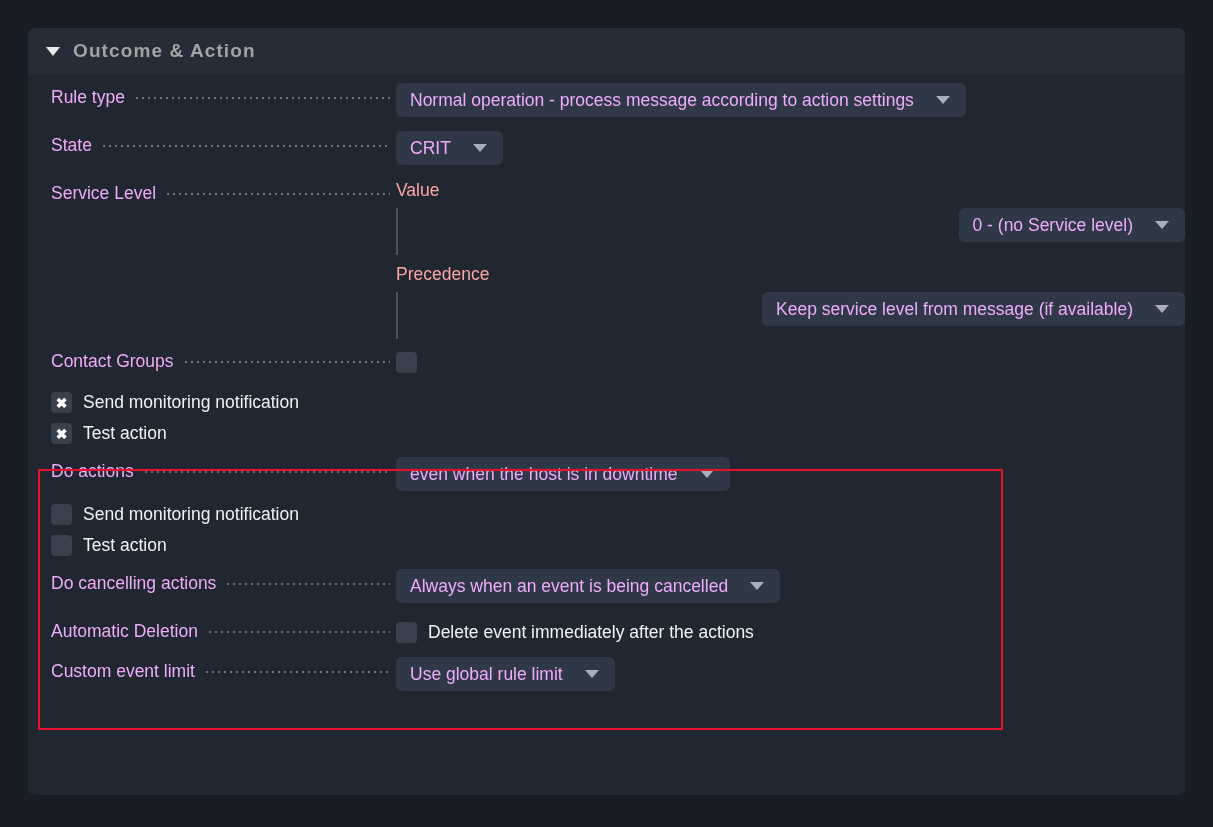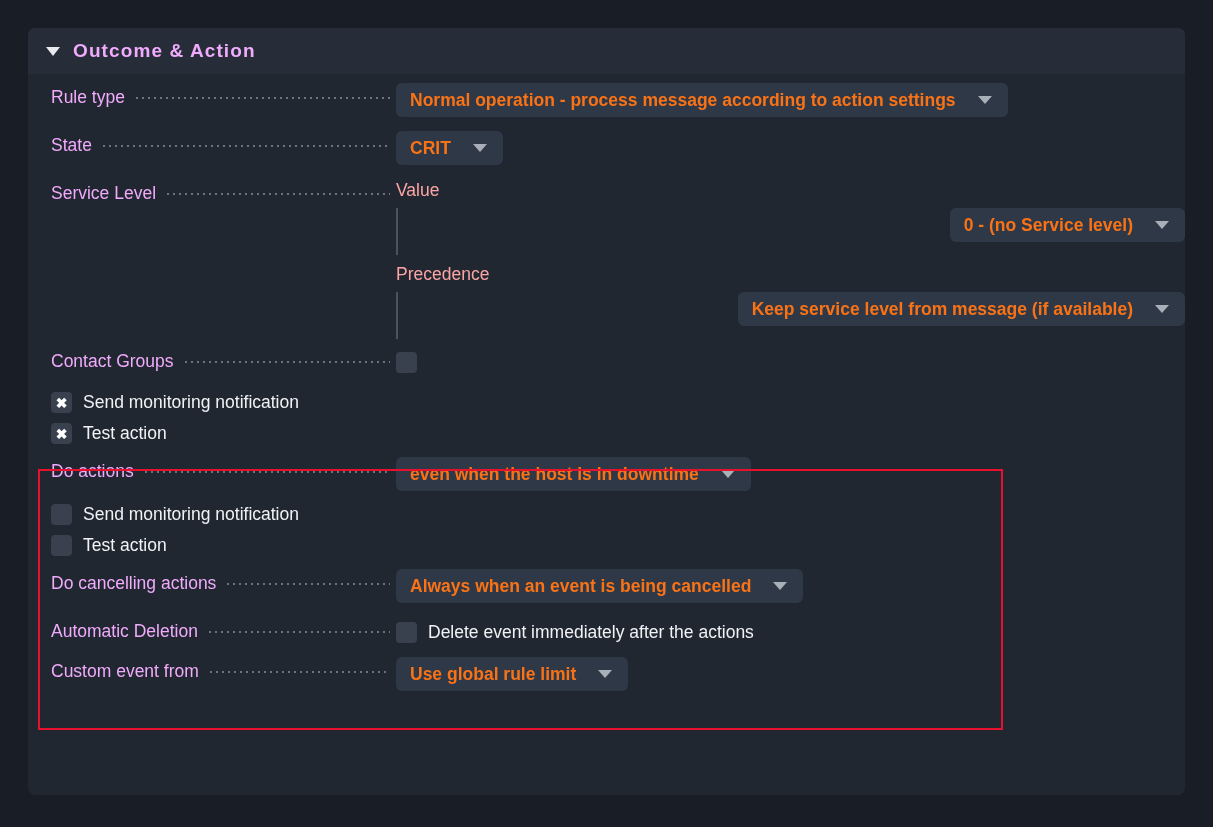--- a/index.html
+++ b/index.html
@@ -39,21 +39,21 @@
     padding-left: 18px;
   }
   .disclosure-triangle {
     width: 0; height: 0;
     border-left: 7px solid transparent;
     border-right: 7px solid transparent;
     border-top: 9px solid #e8eaee;
     margin-right: 13px;
   }
   .panel-title {
-    color: #f0abfc;
+    color: #a3a3a3;
     font-size: 19px;
     font-weight: bold;
     letter-spacing: 1.1px;
   }
 
   .panel-body {
     position: relative;
     padding-top: 9px;
   }
 
@@ -93,25 +93,24 @@
   }
 
   
   .select {
     display: inline-flex;
     align-items: center;
     background: #2f3847;
     border-radius: 6px;
     height: 34px;
     padding: 0 0 0 14px;
-    color: #f97316;
+    color: #f0abfc;
     font-size: 17.5px;
     white-space: nowrap;
     max-width: 100%;
-    font-weight: bold;
   }
   .select .caret {
     width: 0; height: 0;
     border-left: 7px solid transparent;
     border-right: 7px solid transparent;
     border-top: 8px solid #a9afb8;
     margin-left: 22px;
     margin-right: 16px;
     flex: 0 0 auto;
   }
@@ -328,21 +327,21 @@
             <span class="checkbox unchecked"></span>
             <span>Delete event immediately after the actions</span>
           </div>
         </div>
       </div>
 
       <div class="spacer-8"></div>
 
       <div class="row">
         <div class="row-label">
-          <span class="lbl">Custom event from</span>
+          <span class="lbl">Custom event limit</span>
           <span class="leader"></span>
         </div>
         <div class="row-field">
           <div class="select">
             <span>Use global rule limit</span>
             <span class="caret"></span>
           </div>
         </div>
       </div>
 

